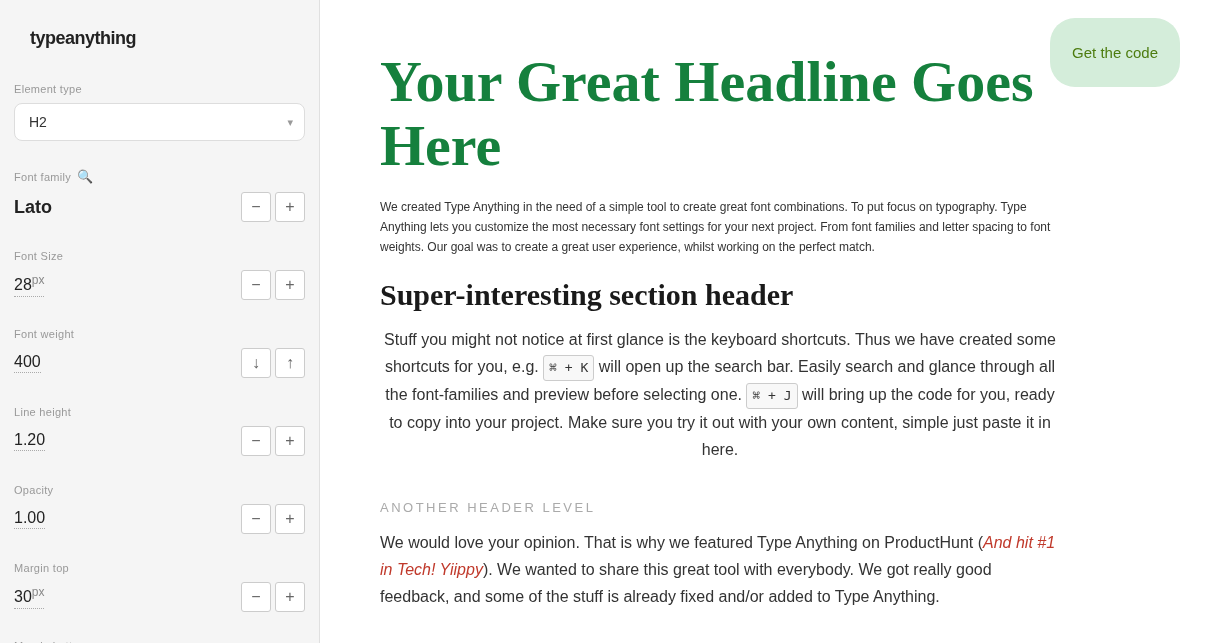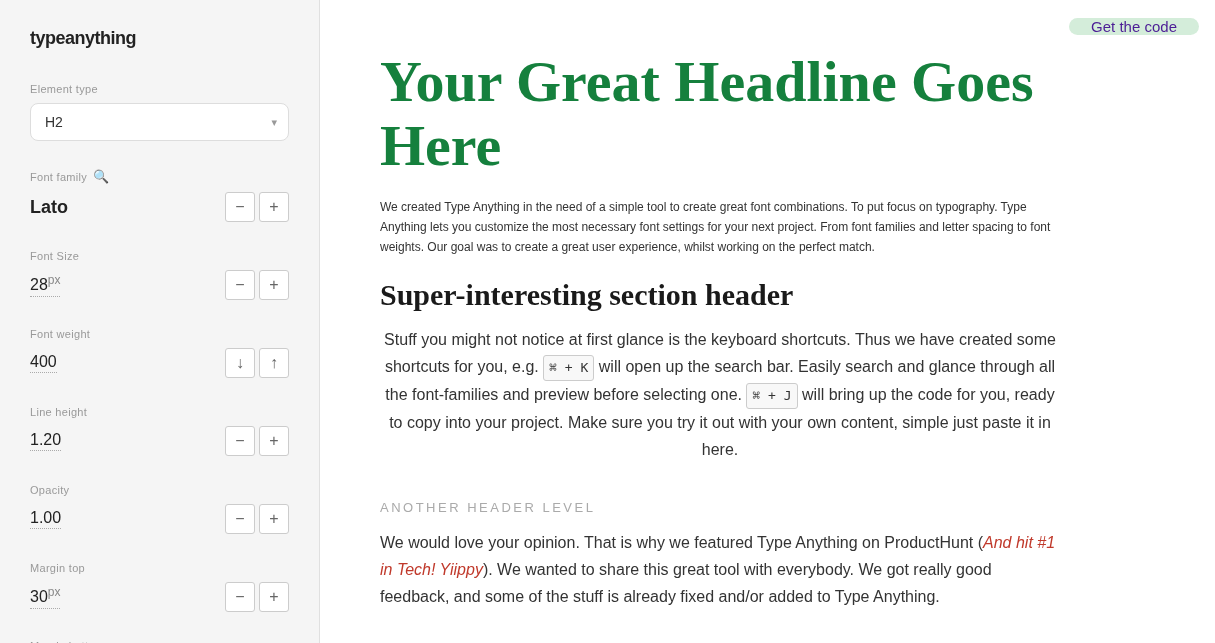--- a/index.html
+++ b/index.html
@@ -24,21 +24,21 @@
 
     .sidebar-logo {
       padding: 28px 30px 20px 30px;
       font-size: 18px;
       font-weight: 700;
       letter-spacing: -0.5px;
       color: #222;
     }
 
     .sidebar-section {
-      padding: 14px 30px;
+      padding: 14px 14px;
     }
 
     .sidebar-label {
       font-size: 11px;
       color: #999;
       letter-spacing: 0.3px;
       margin-bottom: 8px;
       display: flex;
       align-items: center;
       gap: 6px;
@@ -130,26 +130,26 @@
       flex: 1;
       background: #fff;
       padding: 50px 60px;
       overflow-y: auto;
       position: relative;
     }
 
     .get-code-btn {
       position: fixed;
       top: 18px;
-      right: 16px;
+      right: 35px;
       background: #d4edda;
-      color: #4c1d95;
+      color: #4d7c0f;
       border: none;
       border-radius: 25px;
-      padding: 0 22px;
+      padding: 26px 22px;
       font-size: 15px;
       cursor: pointer;
       font-weight: 500;
       z-index: 100;
     }
 
     .main-h1 {
       font-family: 'Georgia', serif;
       font-size: 58px;
       font-weight: 700;

